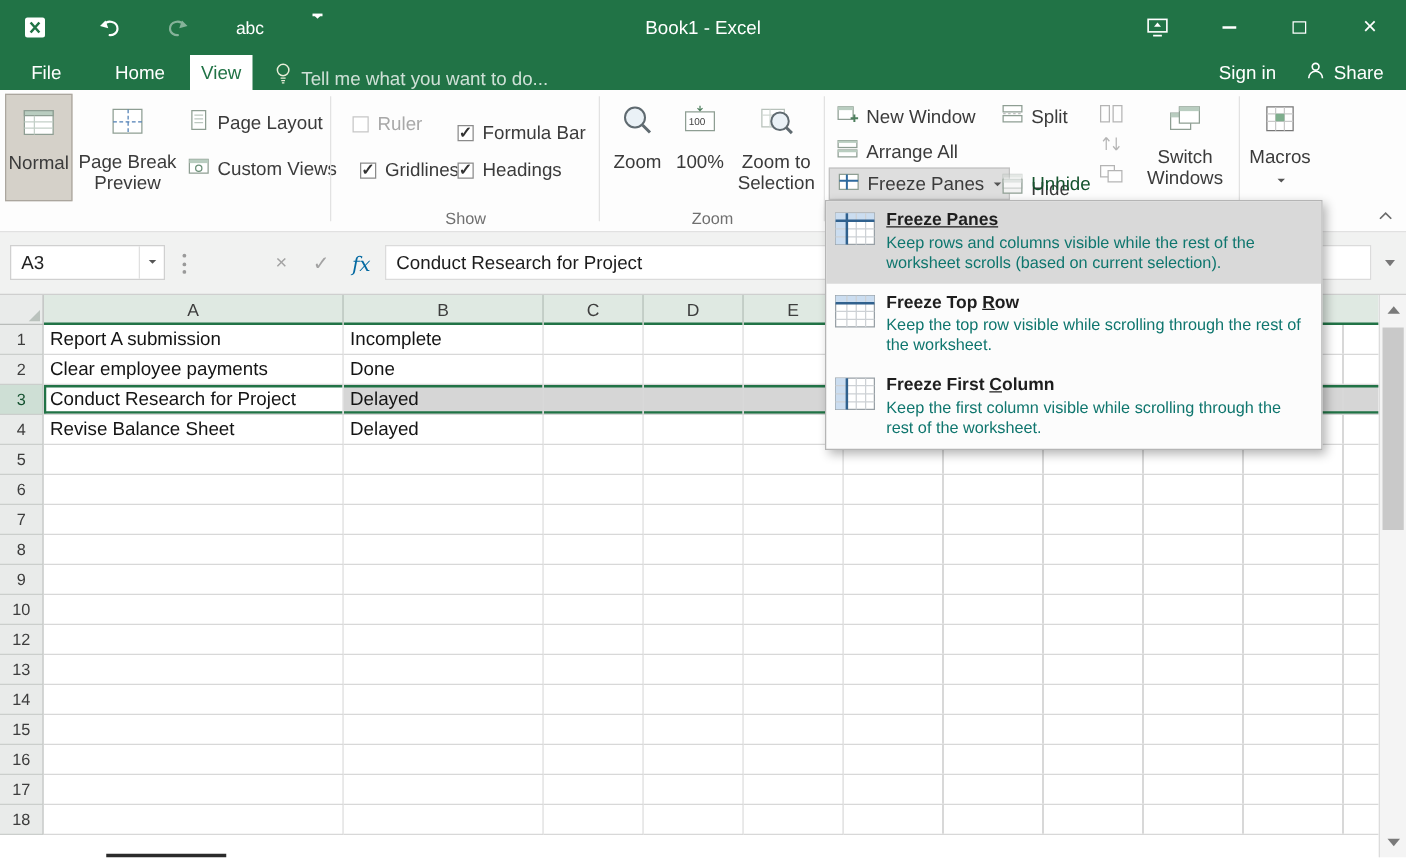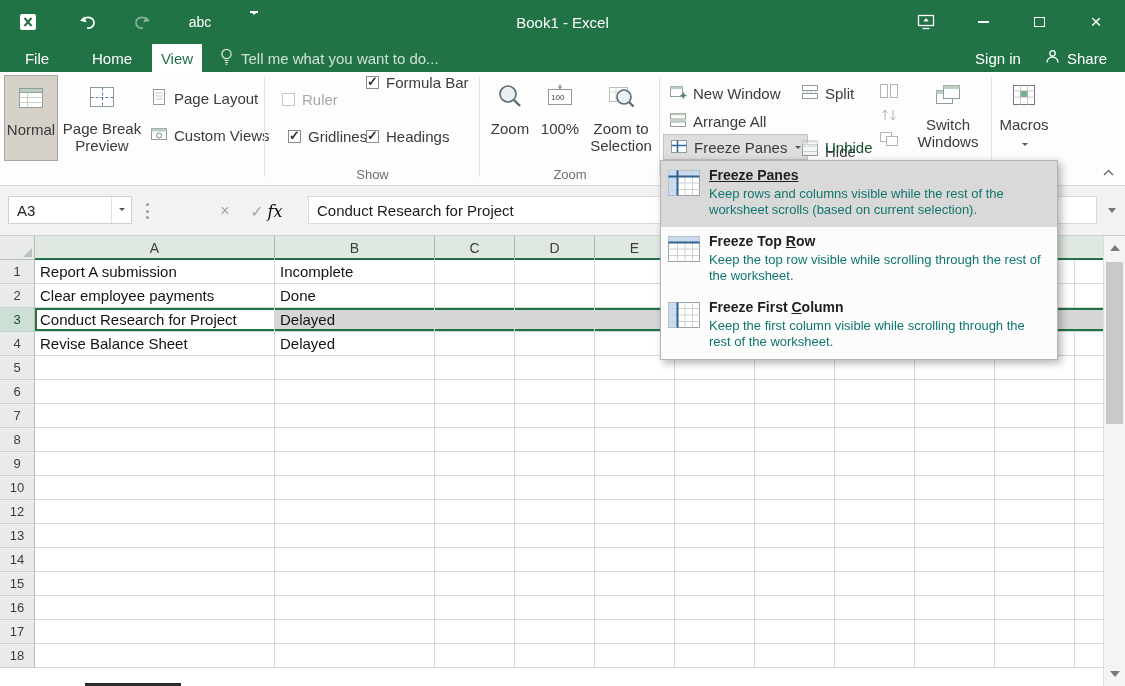--- a/index.html
+++ b/index.html
@@ -18,21 +18,21 @@
   .tri-down-w { width:0; height:0; border:4px solid transparent; border-top-color:#fff; margin:0 auto; }
   .winbtn { font-size:17px; }
   .max-box { width:11px; height:10px; border:1.4px solid #fff; display:block; }
   .min-bar { width:11px; height:1.6px; background:#fff; display:block; }
   .close-x { font-size:19px; font-weight:400; }
 
   
   .tabrow { position:absolute; left:0; top:44px; right:0; height:28px; background:#217346; color:#fff; font-size:15px; }
   .tab { position:absolute; top:0; height:28px; display:flex; align-items:center; justify-content:center; cursor:default; }
   .tab.active { background:#ffffff; color:#217346; }
-  .tellme { position:absolute; left:220px; top:0; height:28px; display:flex; align-items:center; gap:8px; color:rgba(255,255,255,.78); font-size:15px; }
+  .tellme { position:absolute; left:220px; top:0; height:28px; display:flex; align-items:flex-end; gap:8px; color:rgba(255,255,255,.78); font-size:15px; }
   .tab-right { position:absolute; right:0; top:0; height:28px; display:flex; align-items:center; gap:24px; padding-right:18px; font-size:15px; }
   .share-wrap { display:flex; align-items:center; gap:7px; }
 
   
   .ribbon { position:absolute; left:0; top:72px; right:0; height:114px; background:#FDFDFD; border-bottom:1px solid #D8D8D8; color:#3b3b3b; }
   .rdiv { position:absolute; top:5px; bottom:8px; width:1px; background:#E2E2E2; }
   .grp-label { position:absolute; bottom:3px; font-size:13px; color:#707070; text-align:center; }
   .bigbtn { position:absolute; display:flex; flex-direction:column; align-items:center; font-size:15px; color:#3b3b3b; text-align:center; }
   .bigbtn .lbl { line-height:17px; margin-top:5px; }
   .bigbtn.sel { background:#D5D1C9; border:1px solid #ABA69E; }
@@ -53,21 +53,21 @@
   
   .fstrip { position:absolute; left:0; top:186px; right:0; height:50px; background:#F1F2F1; border-bottom:1px solid #CFCFCF; }
   .namebox { position:absolute; left:8px; top:10px; width:124px; height:28px; background:#fff; border:1px solid #D0D0D0; display:flex; align-items:center; font-size:15px; color:#222; }
   .namebox .nb-text { flex:1; padding-left:8px; }
   .nb-caret { width:20px; height:100%; border-left:1px solid #E0E0E0; display:flex; align-items:center; justify-content:center; }
   .fb-dots { position:absolute; left:146px; top:17px; width:4px; height:16px; display:flex; flex-direction:column; justify-content:space-between; }
   .fb-dots i { width:3px; height:3px; background:#9a9a9a; border-radius:50%; }
   .fb-btn { position:absolute; top:13px; width:26px; height:24px; display:flex; align-items:center; justify-content:center; font-size:16px; }
   .fb-cancel { left:212px; color:#A3A3A3; }
   .fb-enter { left:244px; color:#A3A3A3; }
-  .fb-fx { left:262px; color:#000000; font-family:"DejaVu Serif", serif; font-style:italic; font-size:16px; }
+  .fb-fx { left:276px; color:#0369a1; font-family:"DejaVu Serif", serif; font-style:italic; font-size:16px; }
   .formula-field { position:absolute; left:308px; top:10px; right:28px; height:28px; background:#fff; border:1px solid #DBDBDB; display:flex; align-items:center; padding-left:8px; font-size:15px; color:#1c1c1c; }
   .fb-expand { position:absolute; right:3px; top:14px; width:20px; height:20px; display:flex; align-items:center; justify-content:center; }
   .chev-down { width:0; height:0; border:4px solid transparent; border-top:5px solid #777; margin-top:4px; }
 
   
   .sheet { position:absolute; left:0; top:236px; right:22px; bottom:0; background:#fff; overflow:hidden; }
   .hdr-row { display:flex; height:24px; }
   .corner { width:35px; height:24px; background:#E9EBEA; border-right:1px solid #B9BCBA; border-bottom:1px solid #B9BCBA; position:relative; }
   .corner::after { content:""; position:absolute; right:2px; bottom:2px; width:0; height:0; border-left:9px solid transparent; border-bottom:9px solid #BAC2BD; }
   .colhdr { height:24px; background:#DFE9E2; border-right:1px solid #ACB6AF; box-shadow:inset 0 -2px 0 #217346; display:flex; align-items:center; justify-content:center; font-size:14px; color:#3d3d3d; }
@@ -211,21 +211,21 @@
         </svg>
     </span>
     <span>Custom Views</span>
   </div>
   <div class="rdiv" style="left:264px;"></div>
 
   <div class="cbrow disabled" style="left:282px;top:19px;">
     <span class="cb disabled"></span>
     <span>Ruler</span>
   </div>
-  <div class="cbrow" style="left:366px;top:2px;align-items:center;">
+  <div class="cbrow" style="left:366px;top:26px;align-items:center;">
     <span class="cb checked"></span>
     <span>Formula Bar</span>
   </div>
   <div class="cbrow" style="left:288px;top:56px;">
     <span class="cb checked"></span>
     <span>Gridlines</span>
   </div>
   <div class="cbrow" style="left:366px;top:56px;">
     <span class="cb checked"></span>
     <span>Headings</span>

